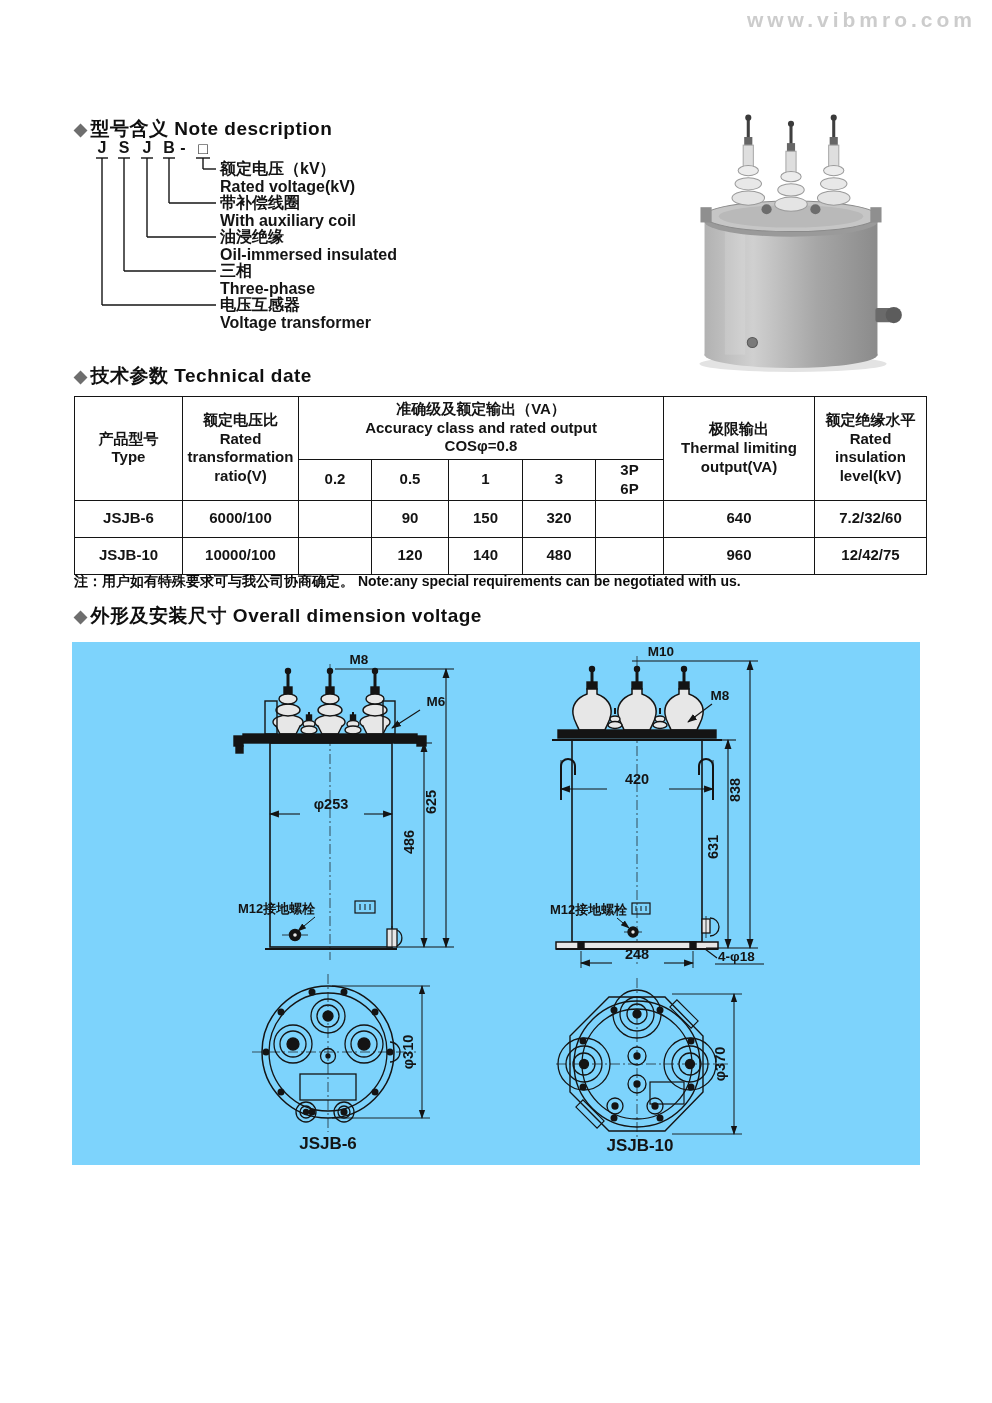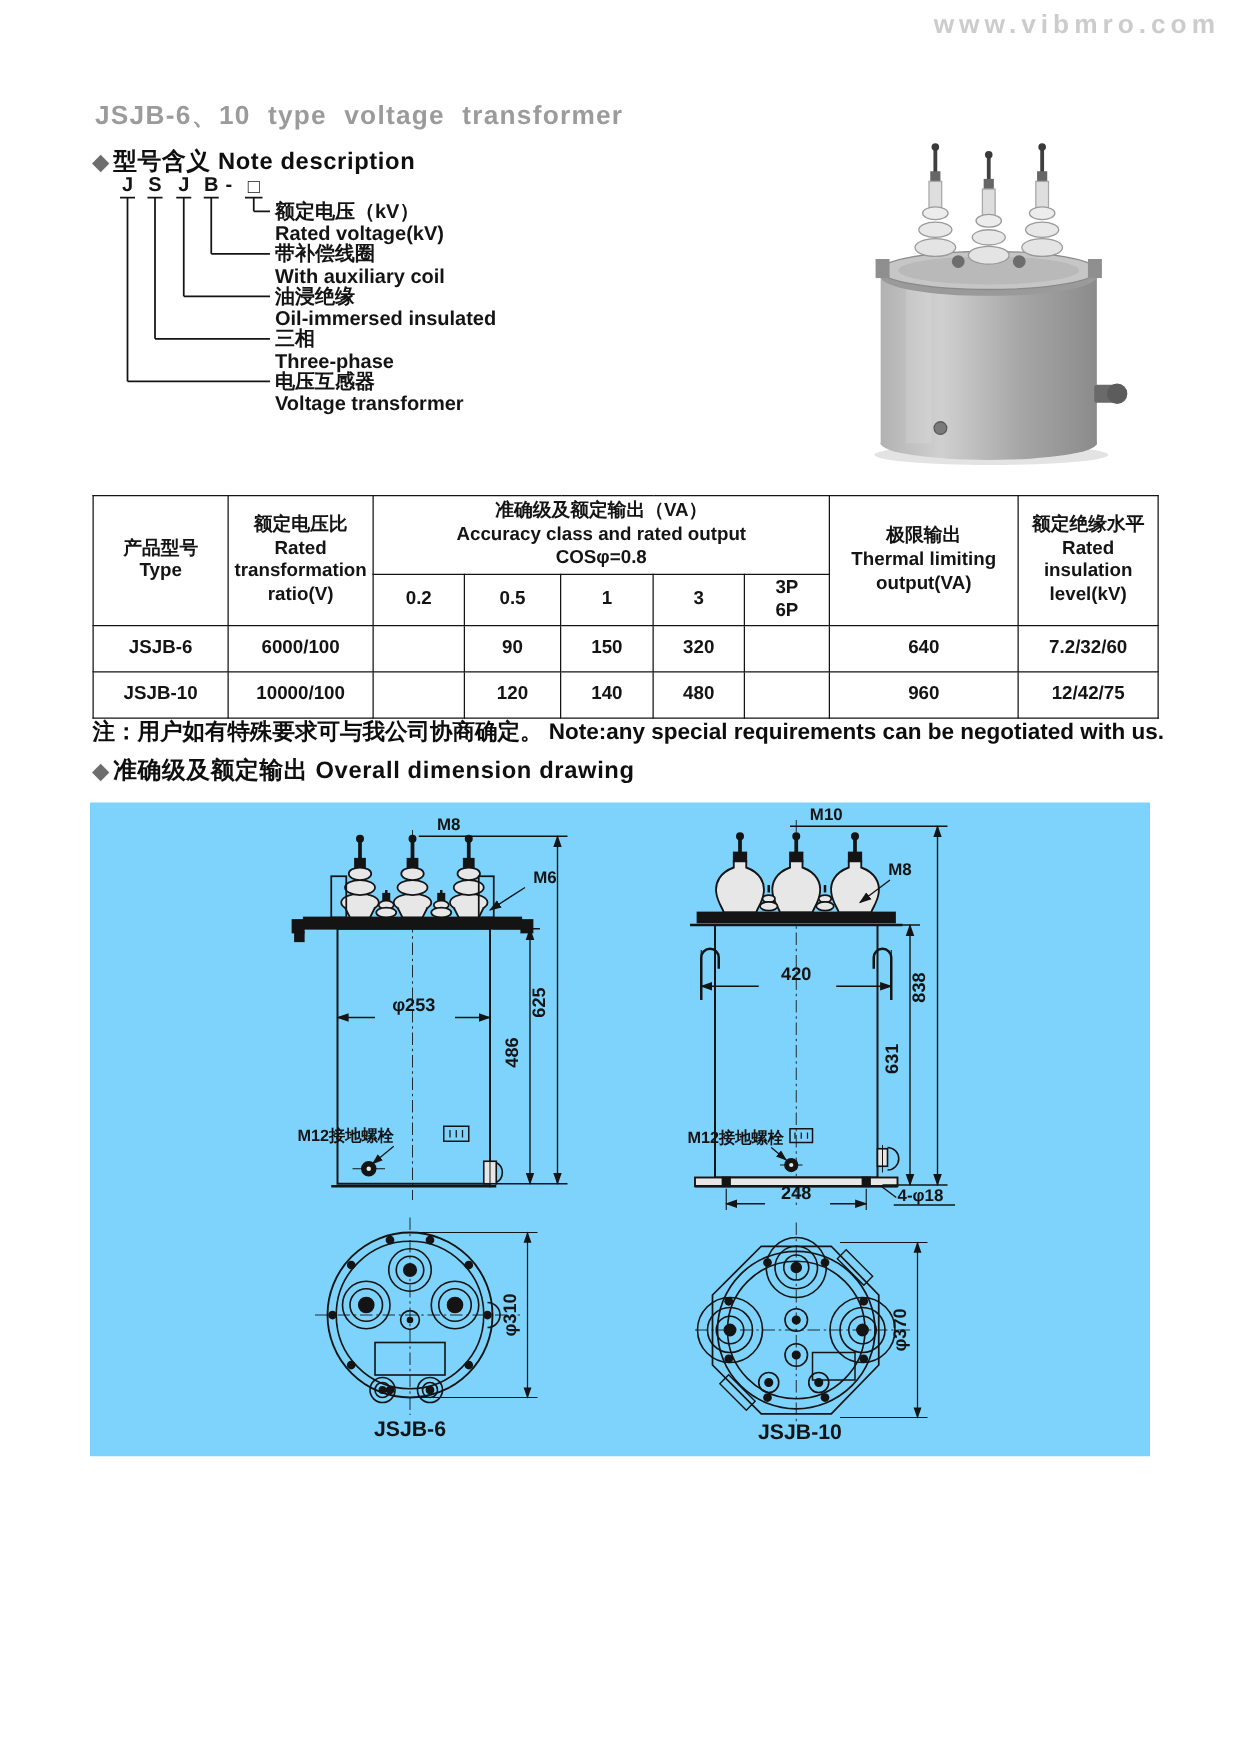--- a/index.html
+++ b/index.html
@@ -14,32 +14,31 @@
   .sec{position:absolute;left:74px;font-size:19px;font-weight:bold;color:#0f0f0f;
        letter-spacing:0.5px}
   .sec .bullet{color:#6e6e6e;font-size:17px;margin-right:3px}
   .sec1{top:116px}.sec2{top:363px}.sec3{top:603px}
   .type-diagram{position:absolute;left:86px;top:136px}
   .photo{position:absolute;left:636px;top:78px}
   .tech-table{position:absolute;left:74px;top:396px;width:852px;border-collapse:collapse;
               table-layout:fixed;text-align:center;font-weight:bold}
   .tech-table td{border:1.6px solid #141414;font-size:15px;line-height:1.25;
                  white-space:pre-line;vertical-align:middle;padding:1px 2px}
-  .note{position:absolute;left:74px;top:573px;font-size:18px;font-weight:bold;color:#0d0d0d}
+  .note{position:absolute;left:74px;top:573px;font-size:14px;font-weight:bold;color:#0d0d0d}
   .panel{position:absolute;left:72px;top:642px;width:848px;height:523px;background:#7dd3fc}
   svg text{font-family:"Liberation Sans",sans-serif;font-weight:bold;fill:#141414}
 </style>
 </head>
 <body>
 
 <div class="page">
 
   <div class="watermark">www.vibmro.com</div>
 
-  <div class="title-en">JSJB-6、10 type voltage transformer</div>
 
   <div class="sec sec1">
     <span class="bullet">◆</span><span>型号含义 Note description</span>
   </div>
 
   <svg class="type-diagram" width="440" height="205" viewBox="0 0 440 205">
     <g stroke="#141414" stroke-width="1.4">
       <line x1="10" y1="22" x2="22" y2="22"></line>
         <line x1="32" y1="22" x2="44" y2="22"></line>
       <line x1="55" y1="22" x2="67" y2="22"></line>
@@ -127,20 +126,23 @@
           <circle cx="150" cy="45" r="3" fill="#3a3a3a"></circle>
         <rect x="146" y="64" width="8" height="10" fill="#666"></rect>
         <rect x="145" y="72" width="10" height="22" fill="#dedede" stroke="#a8a8a8"></rect>
         <ellipse cx="150" cy="97" rx="10" ry="5" fill="#ececec" stroke="#9a9a9a"></ellipse>
         <ellipse cx="150" cy="110" rx="13" ry="6" fill="#e8e8e8" stroke="#9a9a9a"></ellipse>
         <ellipse cx="150" cy="124" rx="16" ry="7" fill="#e4e4e4" stroke="#9a9a9a"></ellipse>
       </g>
     </g>
   </svg>
 
+  <div class="sec sec2">
+    <span class="bullet">◆</span><span>技术参数 Technical date</span>
+  </div>
 
   <table class="tech-table">
     <colgroup>
       <col style="width:108px">
         <col style="width:116px">
         <col style="width:73px">
       <col style="width:77px">
         <col style="width:74px">
         <col style="width:73px">
       <col style="width:68px">
@@ -194,21 +196,21 @@
       <td></td>
       <td>960</td>
       <td>12/42/75</td>
     </tr>
   </tbody>
     </table>
 
   <div class="note">注：用户如有特殊要求可与我公司协商确定。 Note:any special requirements can be negotiated with us.</div>
 
   <div class="sec sec3">
-    <span class="bullet">◆</span><span>准确级及额定输出 Overall dimension drawing</span>
+    <span class="bullet">◆</span><span>外形及安装尺寸 Overall dimension voltage</span>
   </div>
 
   <div class="panel">
   <svg width="848" height="523" viewBox="0 0 848 523">
     <defs>
       <marker id="ar" viewBox="0 0 10 10" refX="9" refY="5" markerWidth="9" markerHeight="9" orient="auto-start-reverse">
         <path d="M0,1.5 L10,5 L0,8.5 z" fill="#141414"></path>
       </marker>
     </defs>
 

